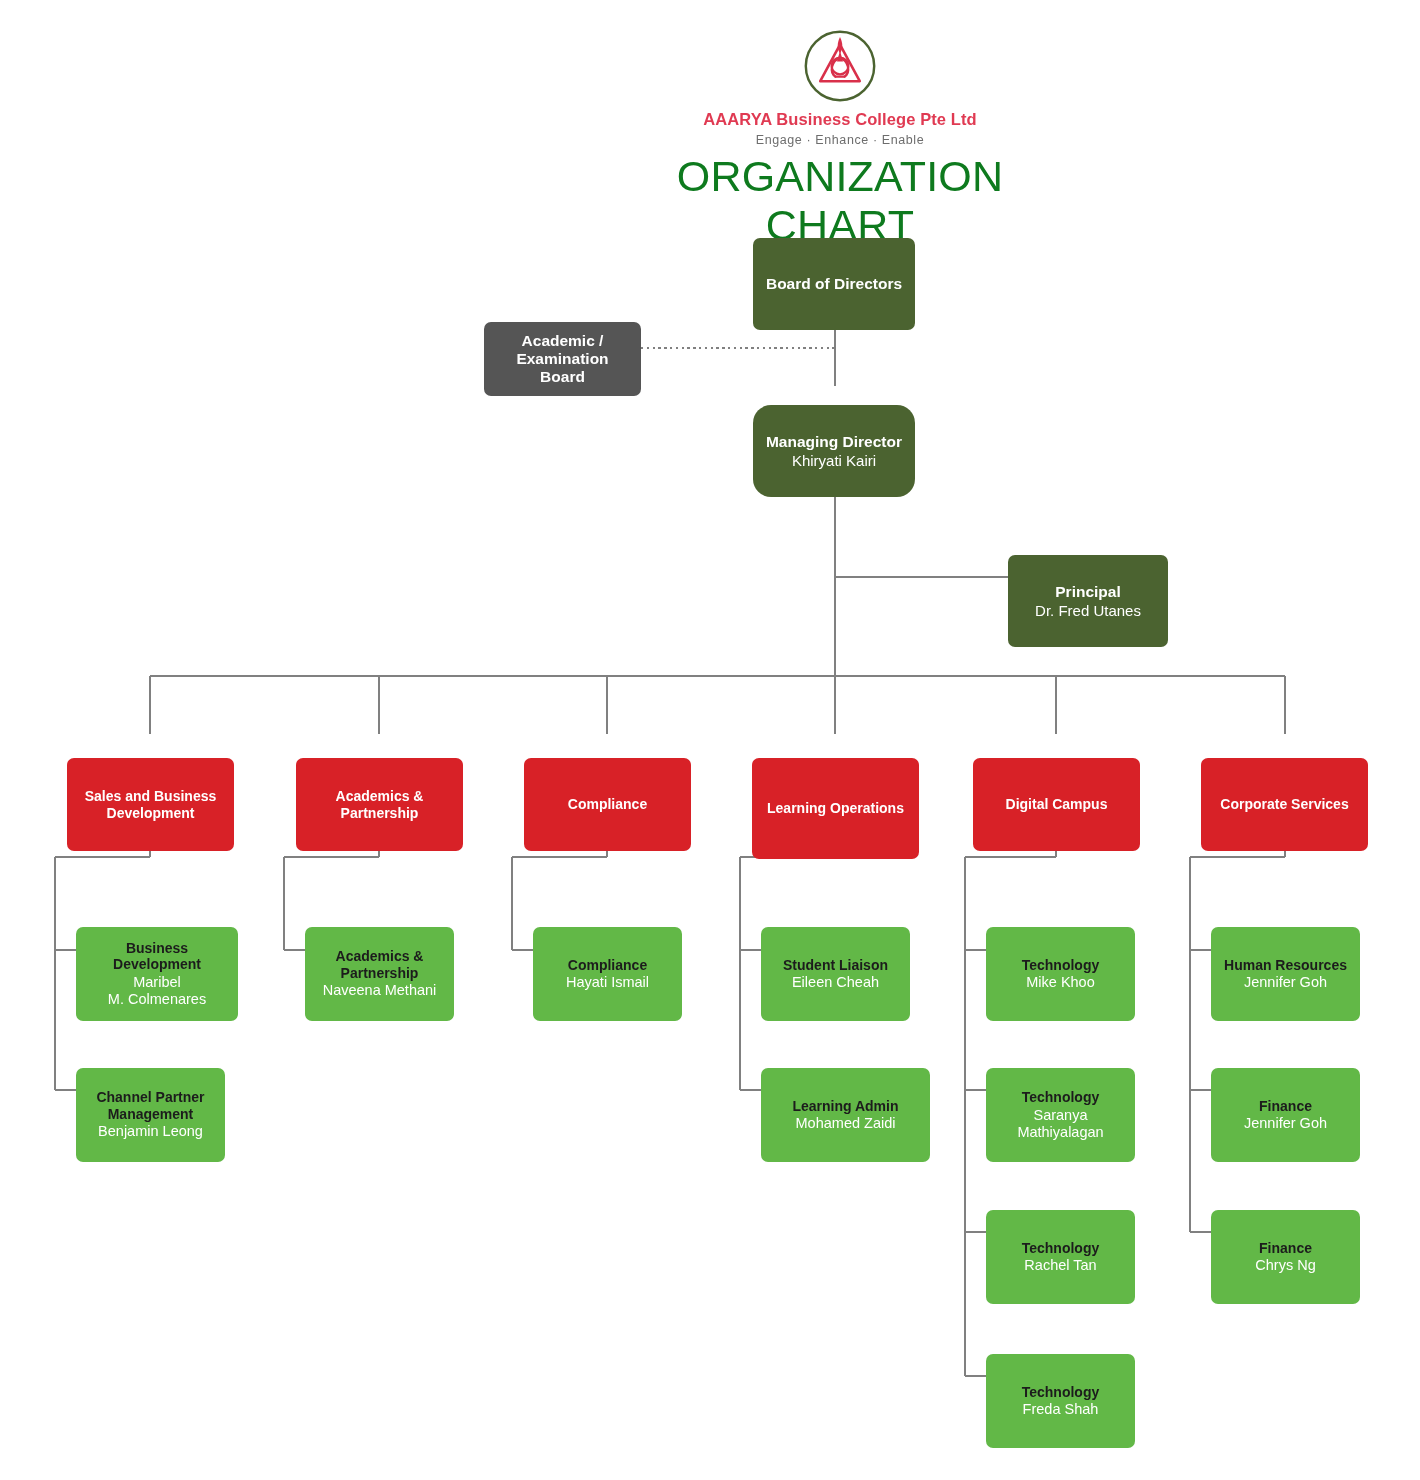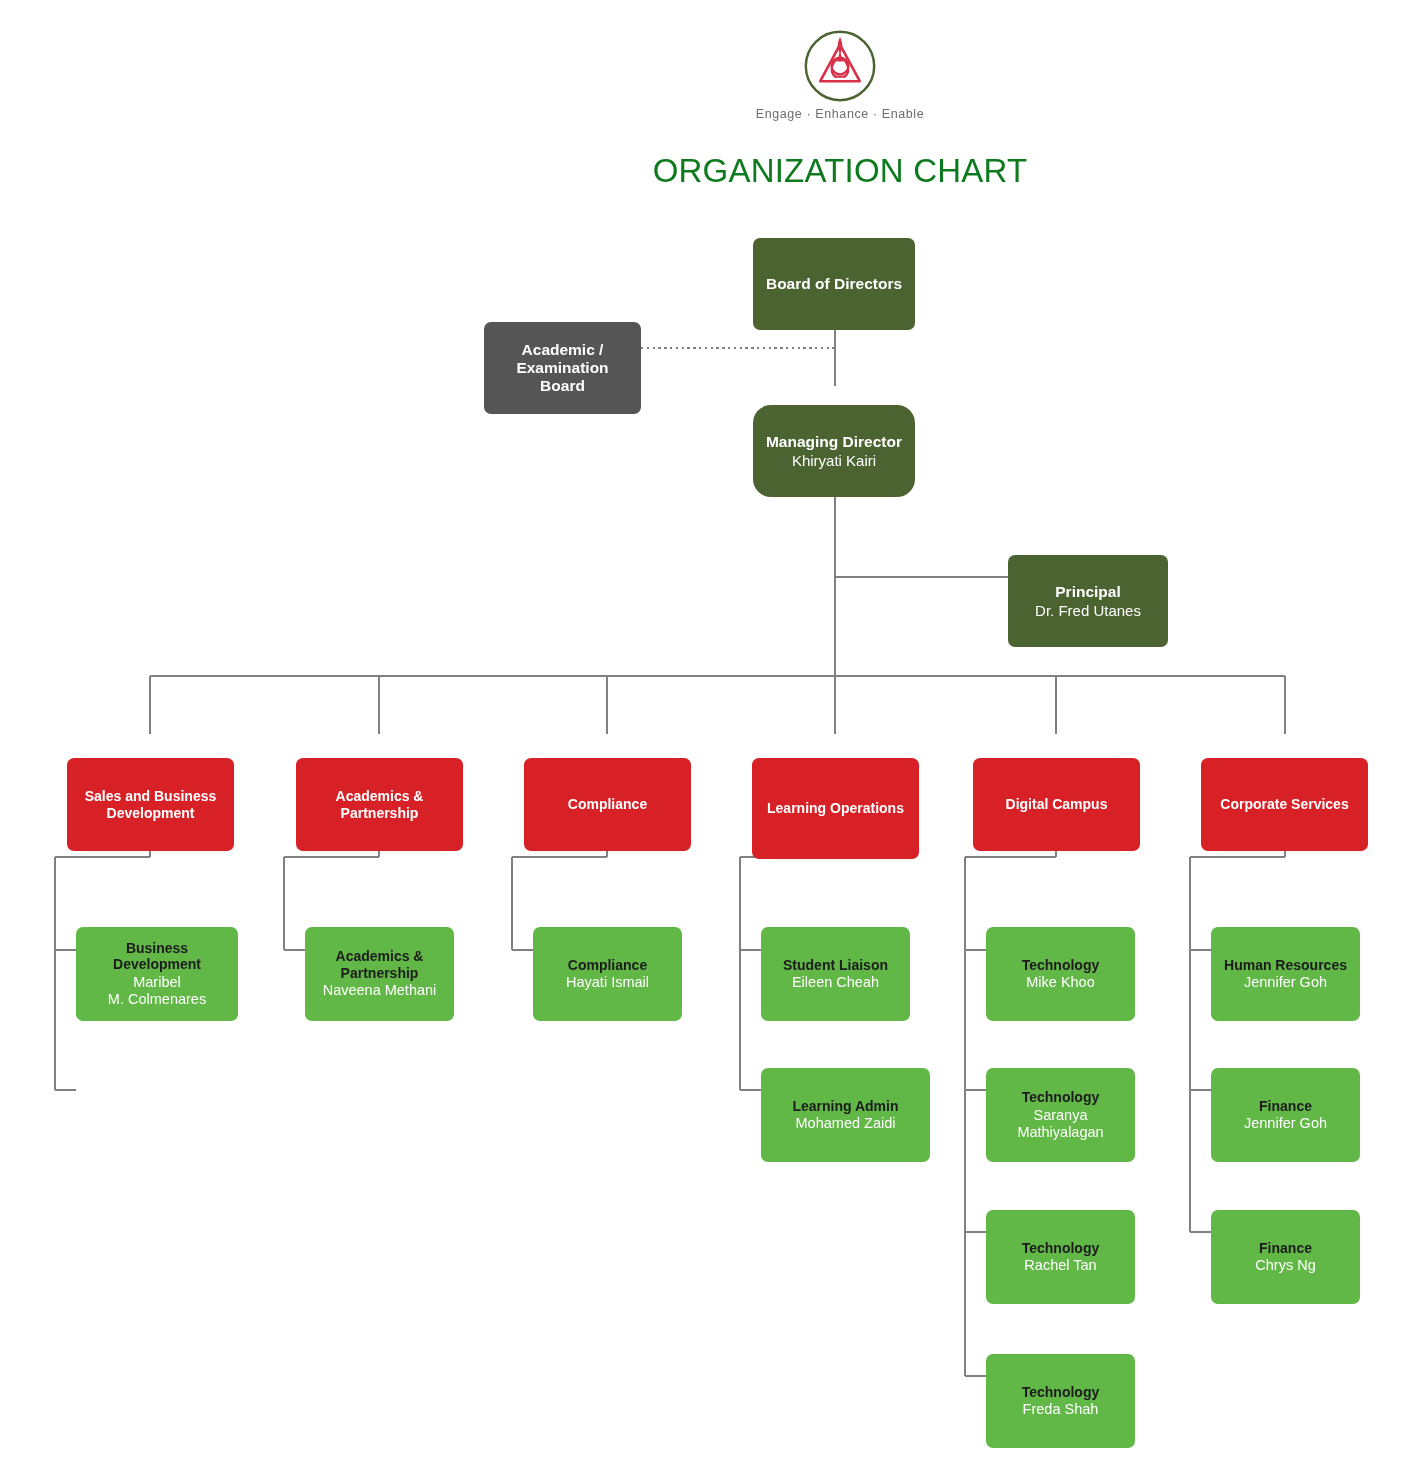--- a/index.html
+++ b/index.html
@@ -52,21 +52,21 @@
     color: #6d6d6d;
     letter-spacing: 0.6px;
     line-height: 1.2;
   }
   #chart-title {
     position: absolute;
     left: 610px;
     top: 152px;
     width: 460px;
     text-align: center;
-    font-size: 33px;
+    font-size: 43px;
     font-weight: normal;
     color: #0e7a1e;
     letter-spacing: 0.2px;
   }
 
   
   #lines {
     position: absolute;
     left: 0;
     top: 0;
@@ -146,20 +146,21 @@
         <path d="M50 22 L76 70 L24 70 Z" fill="none" stroke="#d9304a" stroke-width="3.4" stroke-linejoin="round"></path>
 
         <circle cx="50" cy="50" r="11" fill="none" stroke="#d9304a" stroke-width="3"></circle>
         <path d="M50 39 C62 44 64 58 56 64" fill="none" stroke="#d9304a" stroke-width="3" stroke-linecap="round"></path>
         <path d="M50 39 C38 44 36 58 44 64" fill="none" stroke="#d9304a" stroke-width="3" stroke-linecap="round"></path>
         <path d="M44 64 L56 64" fill="none" stroke="#d9304a" stroke-width="3" stroke-linecap="round"></path>
 
         <path d="M50 12 C46 20 46 27 50 34 C54 27 54 20 50 12 Z" fill="#d9304a"></path>
         <path d="M50 30 L46 44 L54 44 Z" fill="#d9304a"></path>
       </svg>
+      <div id="brand-name">AAARYA Business College Pte Ltd</div>
       <div id="brand-tagline">Engage  ·  Enhance  ·  Enable</div>
     </div>
 
     <div id="chart-title">ORGANIZATION CHART</div>
   </div>
 
   <svg id="lines" viewBox="0 0 1420 1480" preserveAspectRatio="none">
     <g stroke="#808080" stroke-width="1.4" fill="none" shape-rendering="crispEdges">
 
       <line x1="835" y1="306" x2="835" y2="386"></line>
@@ -215,21 +216,21 @@
       <line x1="1190" y1="950" x2="1211" y2="950"></line>
       <line x1="1190" y1="1090" x2="1211" y2="1090"></line>
       <line x1="1190" y1="1232" x2="1211" y2="1232"></line>
     </g>
   </svg>
 
   <div class="node exec" style="left:753px; top:214px; width:162px; height:92px;">
     <div class="title">Board of Directors</div>
   </div>
 
-  <div class="node advisory" style="left:484px; top:298px; width:157px; height:92px;">
+  <div class="node advisory" style="left:484px; top:298px; width:157px; height:74px;">
     <div class="title">Academic / Examination Board</div>
   </div>
 
   <div class="node exec" style="left:753px; top:381px; width:162px; height:92px;border-radius:18px;">
     <div class="title">Managing Director</div>
     <div class="person">Khiryati Kairi</div>
   </div>
 
   <div class="node exec" style="left:1008px; top:531px; width:160px; height:92px;">
     <div class="title">Principal</div>
@@ -259,20 +260,24 @@
   <div class="node dept" style="left:1201px; top:734px; width:167px; height:93px;">
     <div class="title">Corporate Services</div>
   </div>
 
   <div class="node team" style="left:76px; top:903px; width:162px; height:94px;">
     <div class="title">Business Development</div>
     <div class="person" style="white-space: pre-line;">Maribel
 M. Colmenares</div>
   </div>
 
+  <div class="node team" style="left:76px; top:1044px; width:149px; height:94px;">
+    <div class="title">Channel Partner Management</div>
+    <div class="person">Benjamin Leong</div>
+  </div>
 
   <div class="node team" style="left:305px; top:903px; width:149px; height:94px;">
     <div class="title">Academics &amp; Partnership</div>
     <div class="person">Naveena Methani</div>
   </div>
 
   <div class="node team" style="left:533px; top:903px; width:149px; height:94px;">
     <div class="title">Compliance</div>
     <div class="person">Hayati Ismail</div>
   </div>

